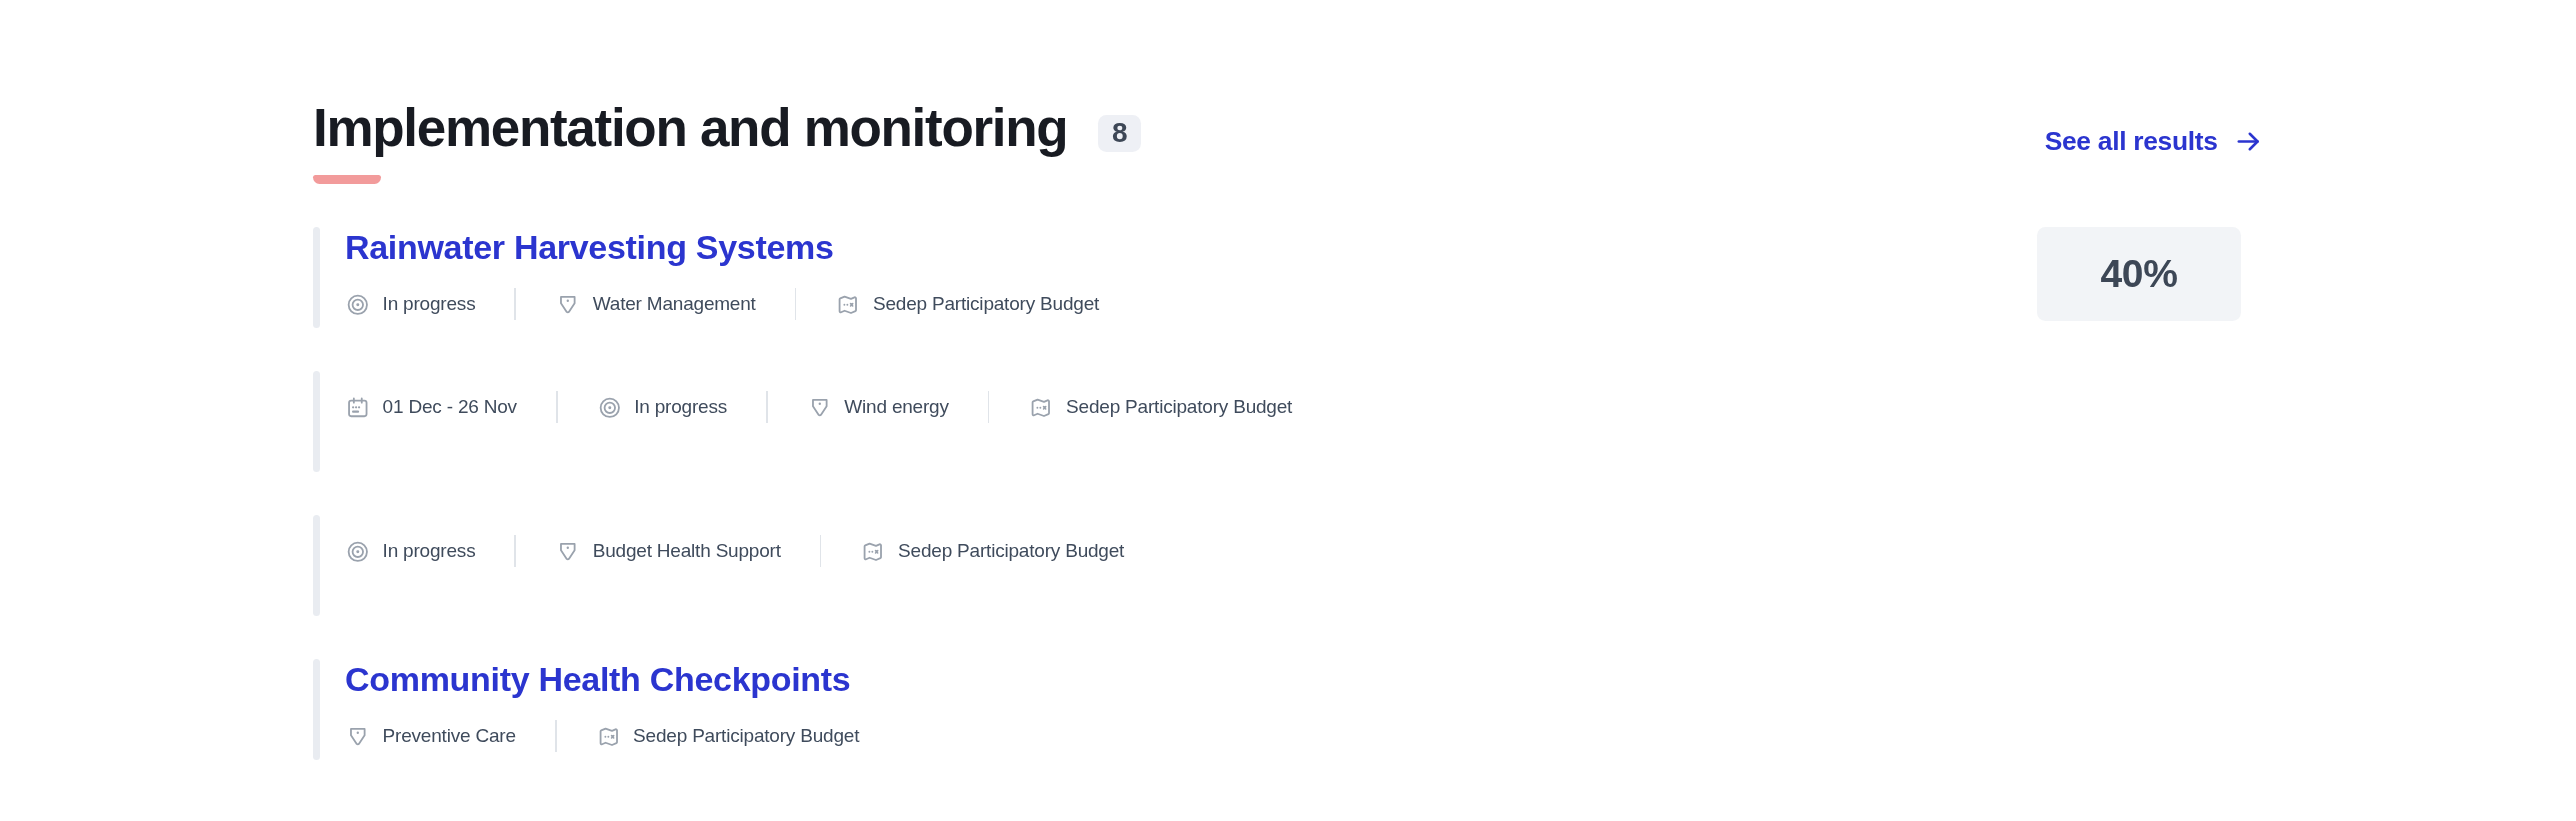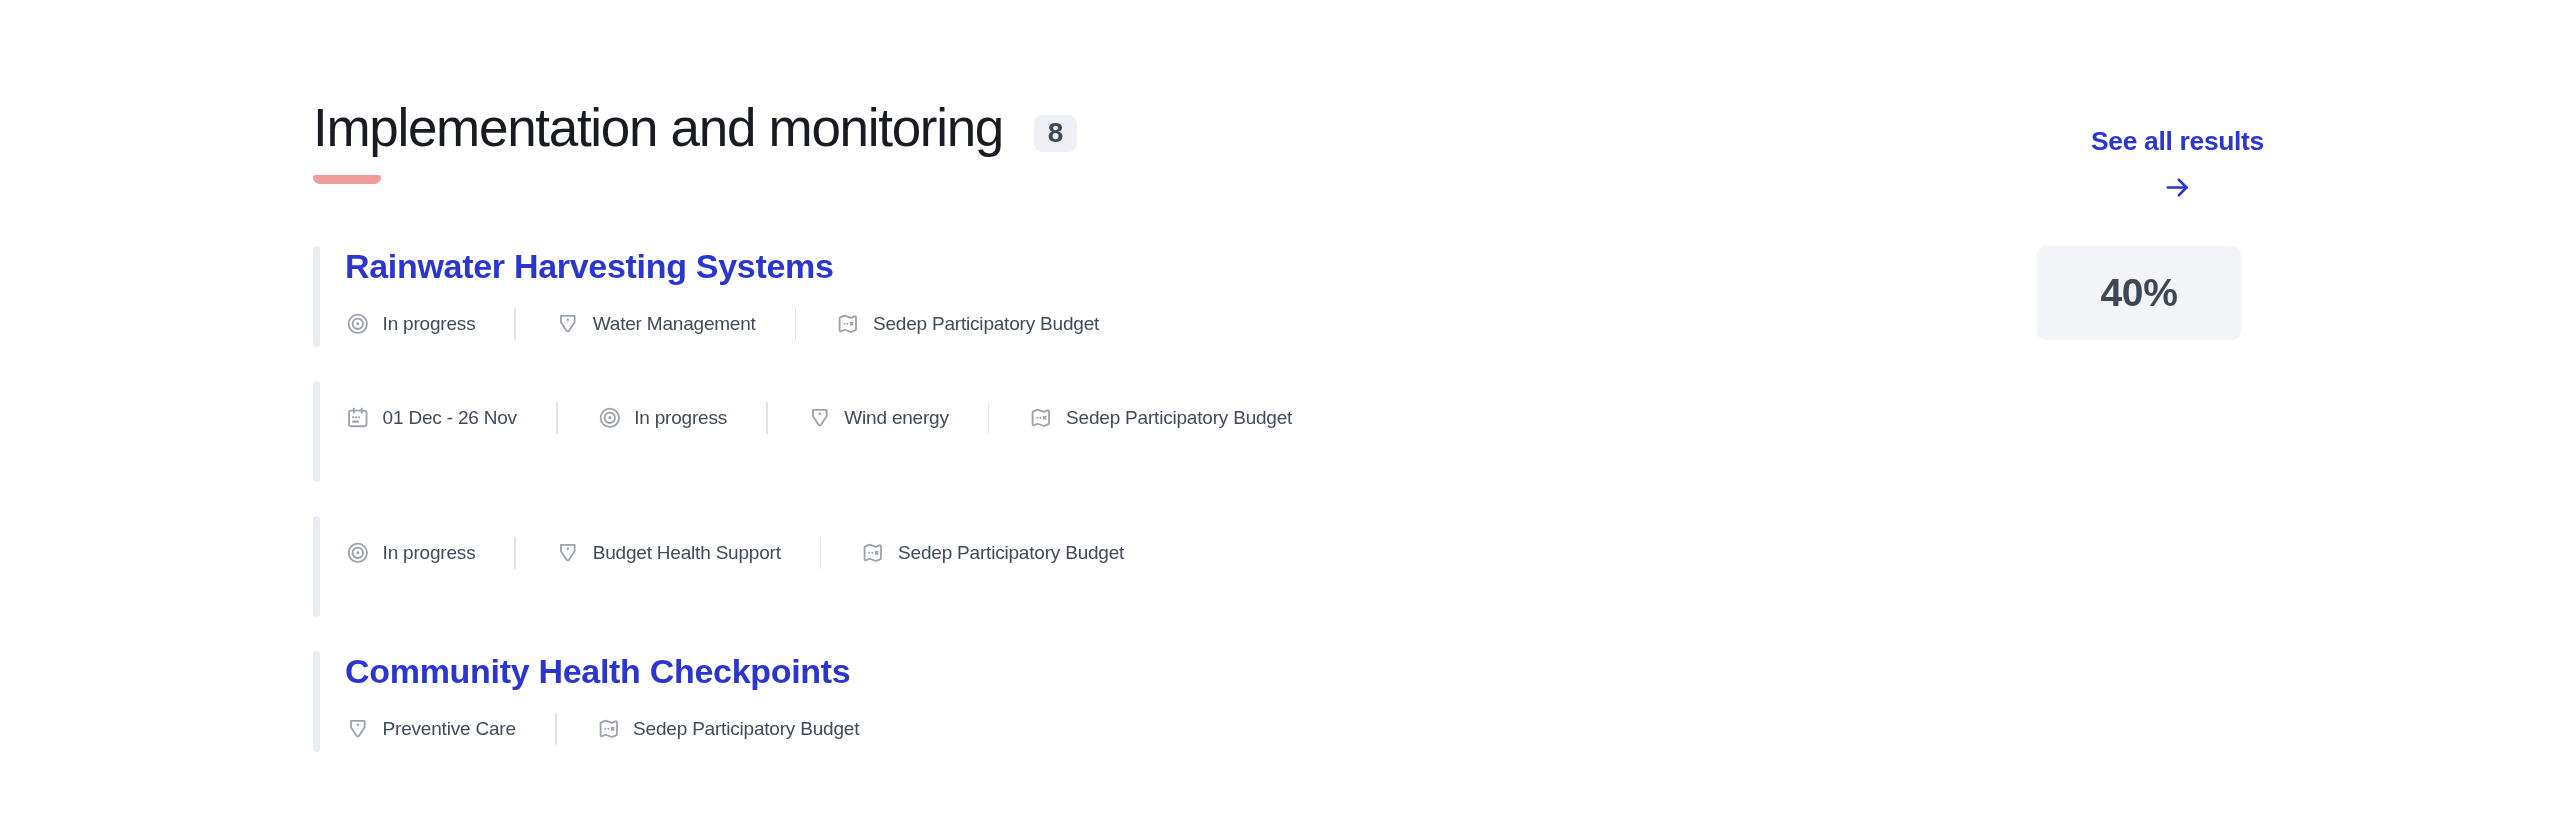--- a/index.html
+++ b/index.html
@@ -19,42 +19,42 @@
   html,body{margin:0;padding:0;}
   body{
     width:2576px;height:821px;overflow:hidden;background:#ffffff;
     font-family:"Liberation Sans", sans-serif;
     -webkit-font-smoothing:antialiased;
   }
   .results-section{padding:95px 312px 0 313px;}
   .section-header{display:flex;justify-content:space-between;align-items:flex-start;}
   .heading-row{display:flex;align-items:center;gap:31px;}
   .section-title{
-    margin:0;font-size:53px;line-height:66px;font-weight:400;
+    margin:0;font-size:53px;line-height:66px;font-weight:700;
     letter-spacing:-1.3px;color:var(--heading-text);
   }
   .count-badge{
     margin-top:10.2px;min-width:43px;height:37px;padding:0 10.2px;
     display:flex;align-items:center;justify-content:center;
     background:var(--count-bg);color:var(--count-text);
     border-radius:8.5px;font-size:28px;font-weight:600;
   }
   .accent-underline{
     width:68px;height:9.4px;margin-top:13.6px;
     background:var(--underline);
     border-radius:3.4px 3.4px 8.5px 8.5px;
   }
   .see-all{
     margin-top:31px;display:flex;align-items:center;gap:15.3px;
     color:var(--link-blue);font-size:26.4px;font-weight:700;
-    letter-spacing:-0.3px;text-decoration:none;cursor:pointer;flex-direction:column;
+    letter-spacing:-0.3px;text-decoration:none;cursor:pointer;
   }
   .see-all svg{width:31px;height:31px;}
 
-  .results-list{margin-top:43px;width:1928px;display:flex;flex-direction:column;gap:34px;}
+  .results-list{margin-top:43px;width:1928px;display:flex;flex-direction:column;gap:43px;}
   .result-item{
     position:relative;display:flex;justify-content:space-between;align-items:flex-start;
     min-height:101px;padding-left:32px;
   }
   .item-bar{
     position:absolute;left:0;top:0;bottom:0;width:6.8px;
     background:var(--item-bar);border-radius:5.1px;
   }
   .item-content{display:flex;flex-direction:column;}
   .item-title{

